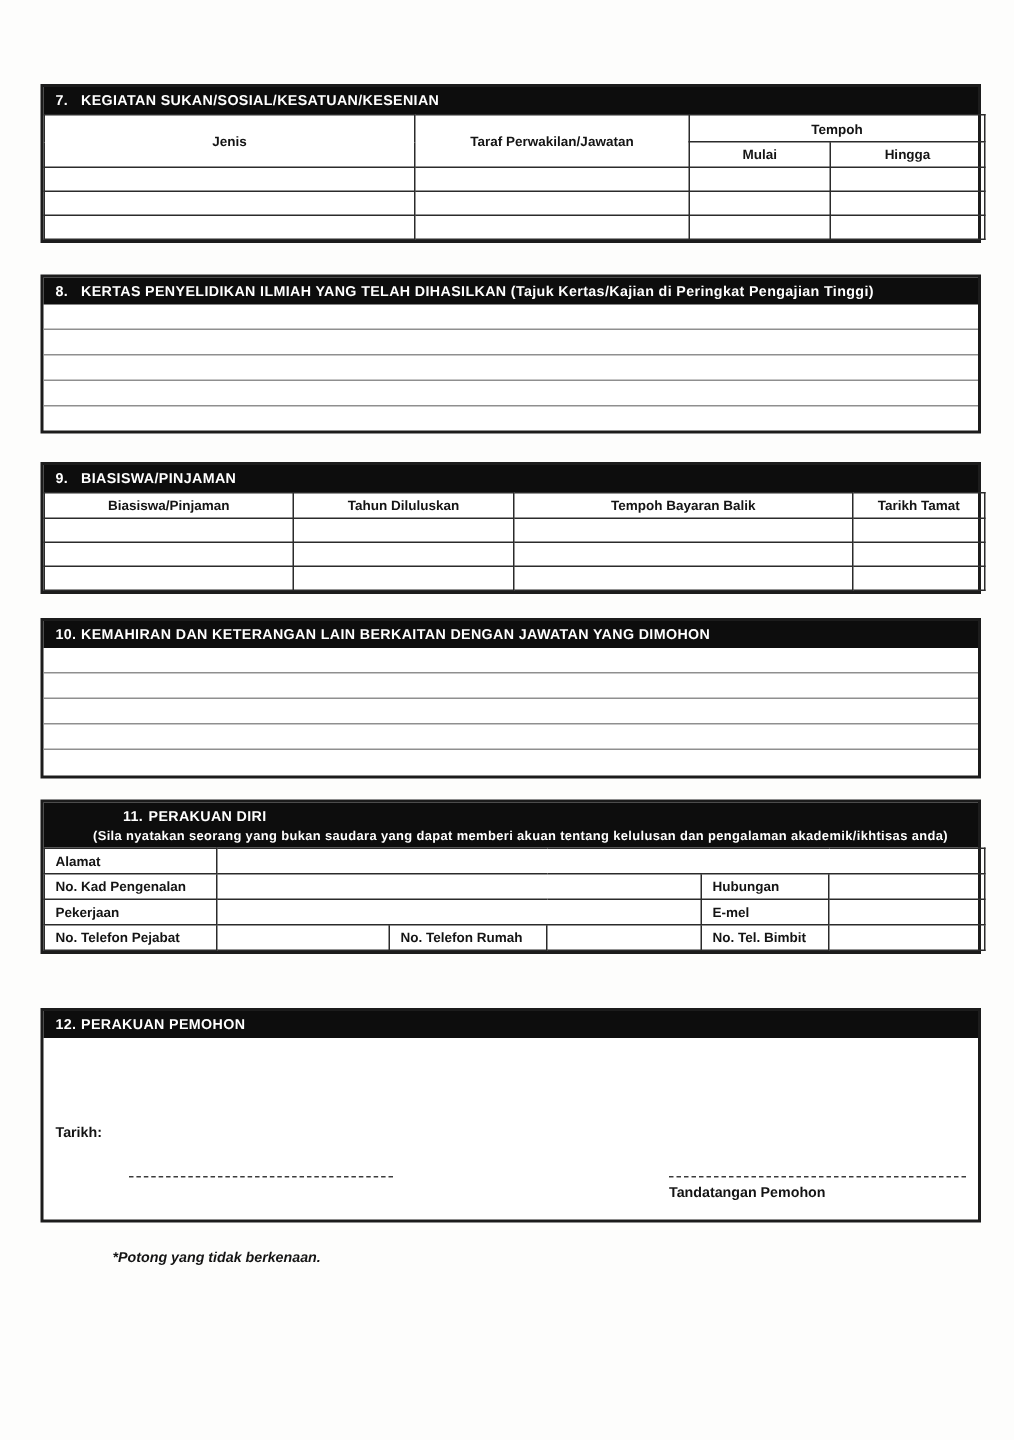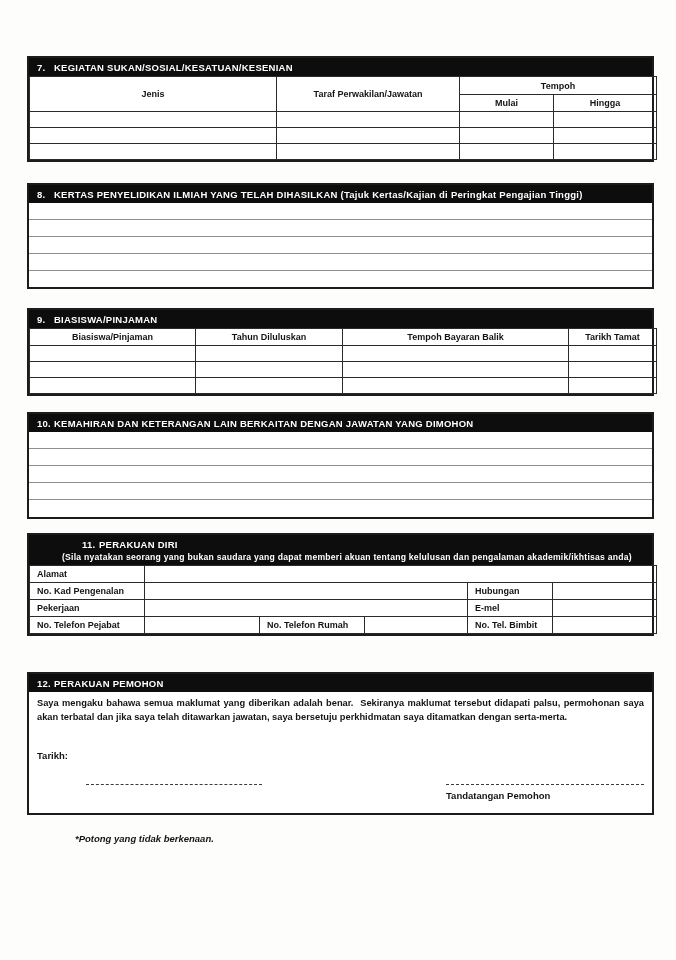--- a/index.html
+++ b/index.html
@@ -227,21 +227,20 @@
         </table>
     </div>
   </div>
 
   <div class="sec" id="sec12" style="top:672px;">
     <div class="boxed">
       <div class="bar">
         <span class="num">12.</span>
         <span>PERAKUAN PEMOHON</span>
       </div>
-      <div class="decl">Saya mengaku bahawa semua maklumat yang diberikan adalah benar.&nbsp; Sekiranya maklumat tersebut didapati palsu, permohonan saya akan terbatal dan jika saya telah ditawarkan jawatan, saya bersetuju perkhidmatan saya ditamatkan dengan serta-merta.</div>
       <div class="tarikh">Tarikh:</div>
       <div class="sigline left"></div>
       <div class="sigline right"></div>
       <div class="siglabel">Tandatangan Pemohon</div>
     </div>
   </div>
 
   <div class="footnote">*Potong yang tidak berkenaan.</div>
 
 </div>

